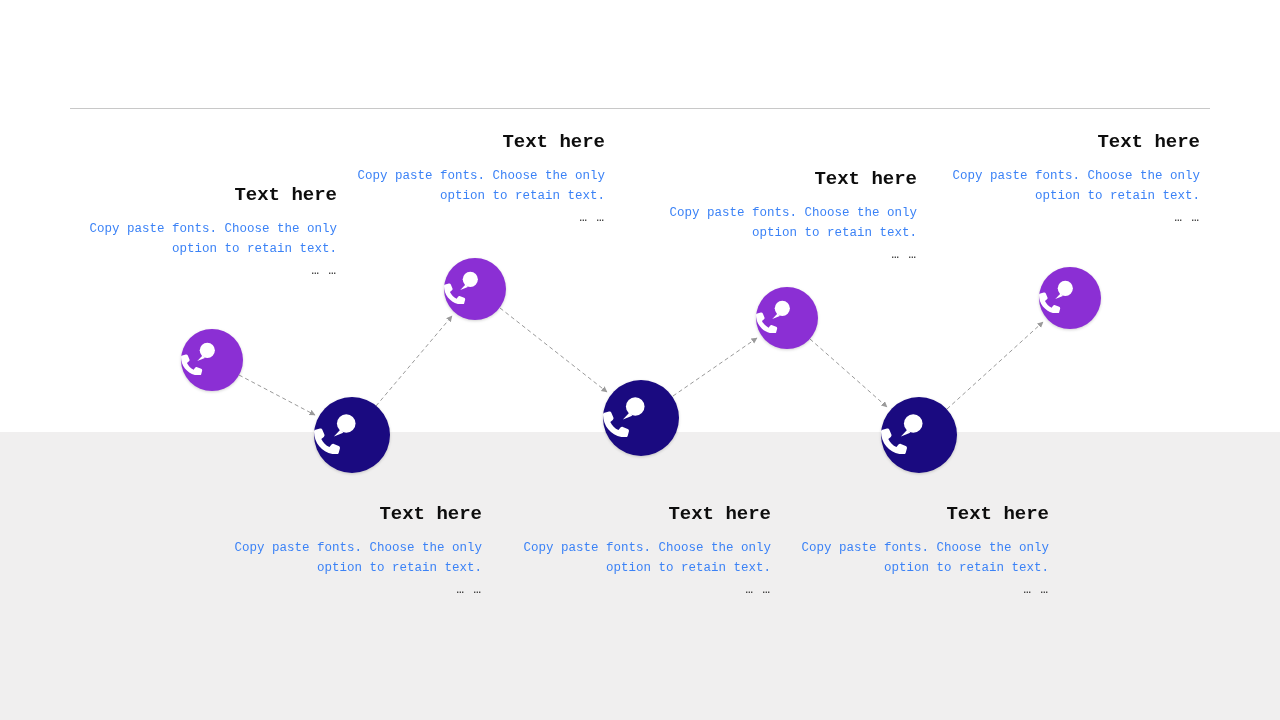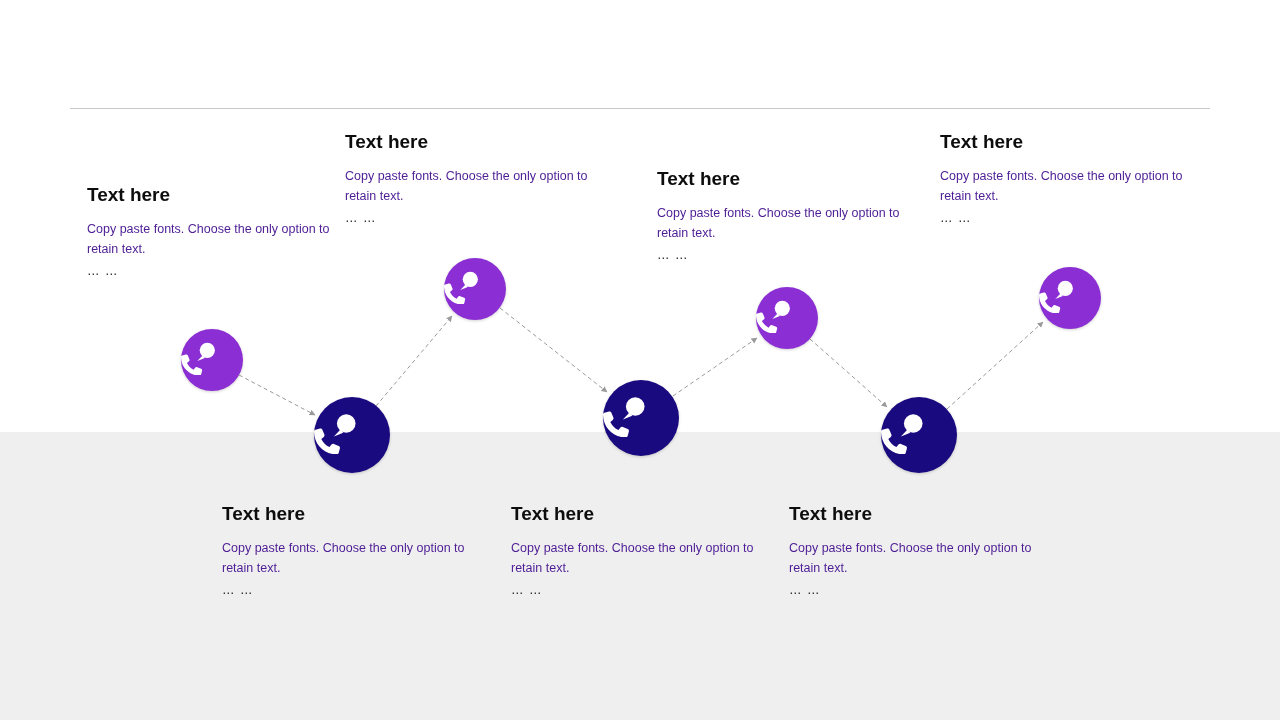--- a/index.html
+++ b/index.html
@@ -27,27 +27,27 @@
     position:absolute; transform:translate(-50%,-50%);
     border-radius:50%; display:flex; align-items:center; justify-content:center;
     box-shadow:0 1px 3px rgba(0,0,0,0.18);
   }
   .node.small { width:62px; height:62px; background:var(--purple,#8b2fd4); }
   .node.large { width:76px; height:76px; background:var(--navy,#1a0a80); }
   .node svg { width:56%; height:56%; }
 
   .text-block {
     position:absolute; transform:translateX(-50%);
-    text-align:left; color:#000;
+    text-align:right; color:#000;font-family:Liberation Mono, monospace;
   }
   .text-block h3 {
     margin:0 0 13px 0; font-size:19px; font-weight:700; color:#0d0d0d;
   }
   .text-block p.body {
-    margin:0; font-size:12.5px; line-height:20px; color:#4c1d95;
+    margin:0; font-size:12.5px; line-height:20px; color:#3b82f6;
   }
   .text-block p.dots {
     margin:2px 0 0 0; font-size:12.5px; line-height:20px; color:#141414; letter-spacing:1px;
   }
 </style>
 </head>
 <body>
 
 <div class="slide">
 

